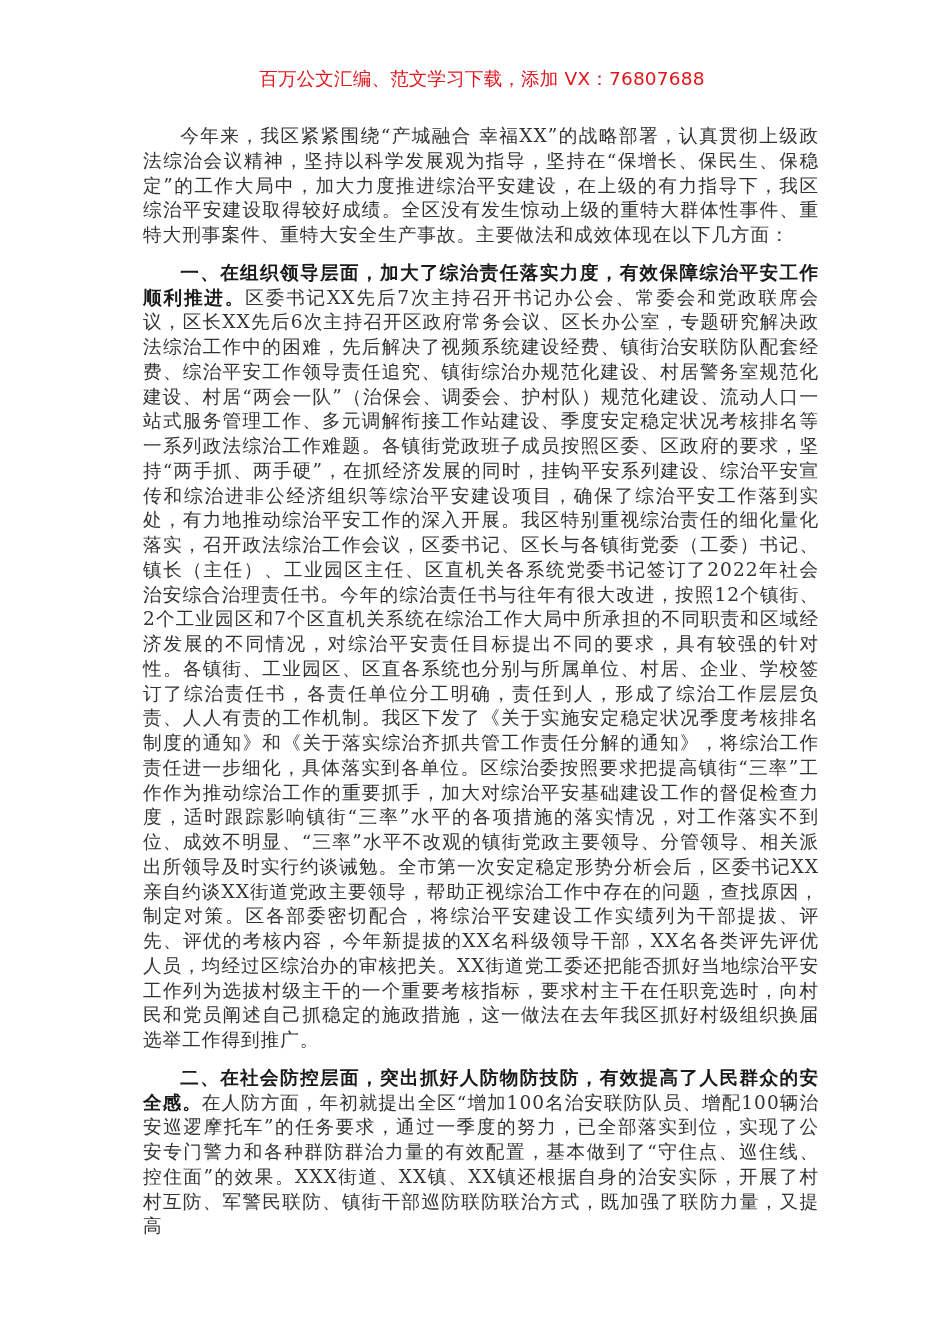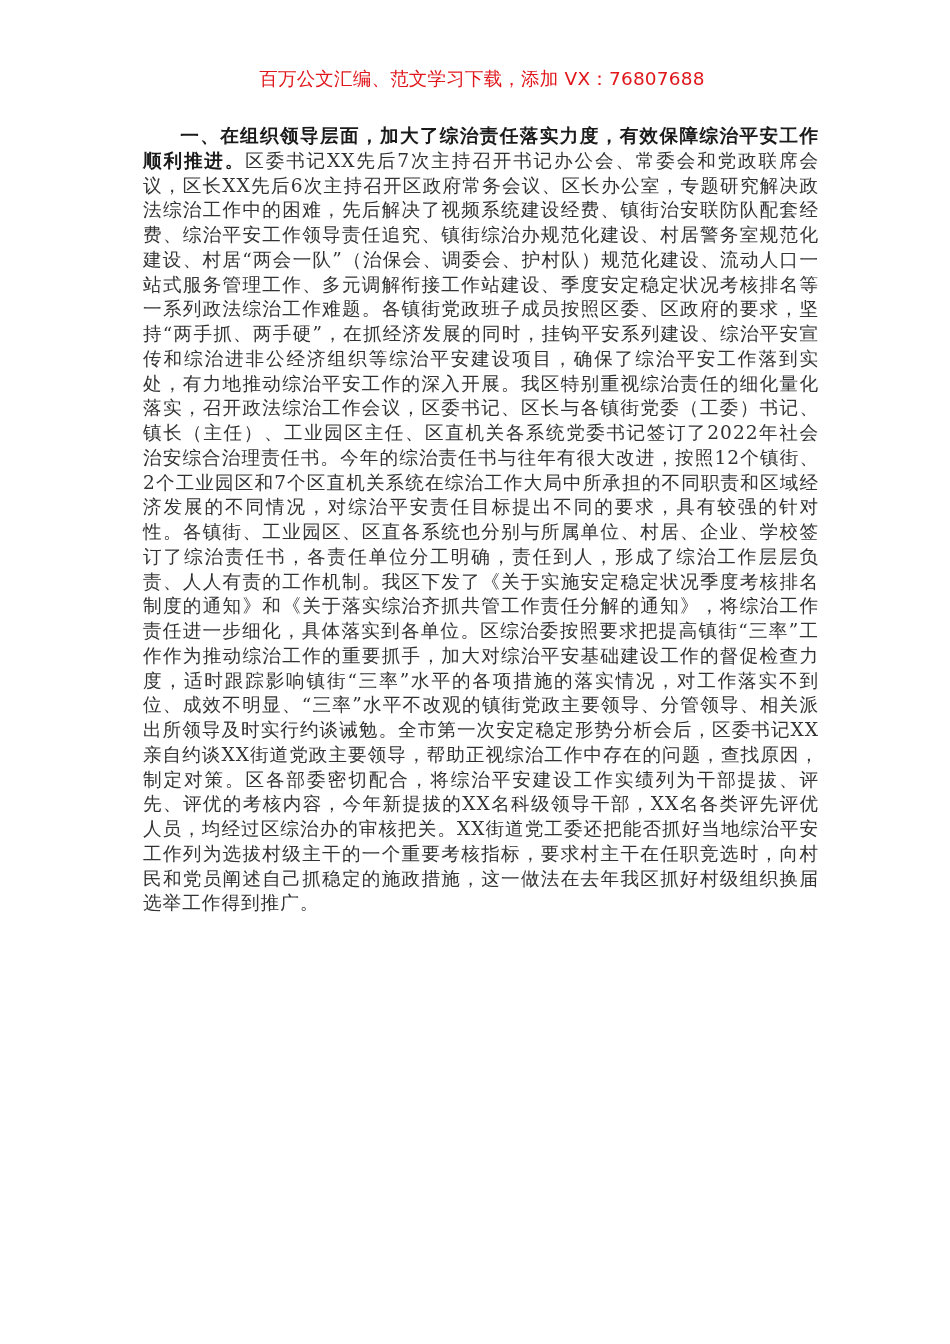--- a/index.html
+++ b/index.html
@@ -4,23 +4,25 @@
 <style>
   html, body { margin:0; padding:0; background:#ffffff; }
   body { width:950px; height:1344px; position:relative; overflow:hidden;
          font-family: "DejaVu Serif", "Liberation Serif", serif; color:#222; }
   .header { position:absolute; top:66px; left:0; width:950px; text-align:center;
             font-family: "DejaVu Sans", "Liberation Sans", sans-serif;
             font-size:18.5px; color:#e0161b; letter-spacing:0.2px;padding-left:7px; }
   .doc { position:absolute; left:143px; top:124px; width:676px; }
   .para { margin:0; font-size:18.6px; line-height:24.75px; text-align:justify;
           text-indent:2em; letter-spacing:1.0px; color:#333; }
-  .para + .para { }
+  .para + .para { margin-top:13px; }
   .para b { font-weight:bold; color:#1a1a1a; }
 </style>
 </head>
 <body>
 
 <div class="header">百万公文汇编、范文学习下载，添加 VX：76807688</div>
 
 <div class="doc">
+  <p class="para"><span>今年来，我区紧紧围绕“产城融合 幸福XX”的战略部署，认真贯彻上级政法综治会议精神，坚持以科学发展观为指导，坚持在“保增长、保民生、保稳定”的工作大局中，加大力度推进综治平安建设，在上级的有力指导下，我区综治平安建设取得较好成绩。全区没有发生惊动上级的重特大群体性事件、重特大刑事案件、重特大安全生产事故。主要做法和成效体现在以下几方面：</span></p>
   <p class="para"><b>一、在组织领导层面，加大了综治责任落实力度，有效保障综治平安工作顺利推进。</b><span>区委书记XX先后7次主持召开书记办公会、常委会和党政联席会议，区长XX先后6次主持召开区政府常务会议、区长办公室，专题研究解决政法综治工作中的困难，先后解决了视频系统建设经费、镇街治安联防队配套经费、综治平安工作领导责任追究、镇街综治办规范化建设、村居警务室规范化建设、村居“两会一队”（治保会、调委会、护村队）规范化建设、流动人口一站式服务管理工作、多元调解衔接工作站建设、季度安定稳定状况考核排名等一系列政法综治工作难题。各镇街党政班子成员按照区委、区政府的要求，坚持“两手抓、两手硬”，在抓经济发展的同时，挂钩平安系列建设、综治平安宣传和综治进非公经济组织等综治平安建设项目，确保了综治平安工作落到实处，有力地推动综治平安工作的深入开展。我区特别重视综治责任的细化量化落实，召开政法综治工作会议，区委书记、区长与各镇街党委（工委）书记、镇长（主任）、工业园区主任、区直机关各系统党委书记签订了2022年社会治安综合治理责任书。今年的综治责任书与往年有很大改进，按照12个镇街、2个工业园区和7个区直机关系统在综治工作大局中所承担的不同职责和区域经济发展的不同情况，对综治平安责任目标提出不同的要求，具有较强的针对性。各镇街、工业园区、区直各系统也分别与所属单位、村居、企业、学校签订了综治责任书，各责任单位分工明确，责任到人，形成了综治工作层层负责、人人有责的工作机制。我区下发了《关于实施安定稳定状况季度考核排名制度的通知》和《关于落实综治齐抓共管工作责任分解的通知》，将综治工作责任进一步细化，具体落实到各单位。区综治委按照要求把提高镇街“三率”工作作为推动综治工作的重要抓手，加大对综治平安基础建设工作的督促检查力度，适时跟踪影响镇街“三率”水平的各项措施的落实情况，对工作落实不到位、成效不明显、“三率”水平不改观的镇街党政主要领导、分管领导、相关派出所领导及时实行约谈诫勉。全市第一次安定稳定形势分析会后，区委书记XX亲自约谈XX街道党政主要领导，帮助正视综治工作中存在的问题，查找原因，制定对策。区各部委密切配合，将综治平安建设工作实绩列为干部提拔、评先、评优的考核内容，今年新提拔的XX名科级领导干部，XX名各类评先评优人员，均经过区综治办的审核把关。XX街道党工委还把能否抓好当地综治平安工作列为选拔村级主干的一个重要考核指标，要求村主干在任职竞选时，向村民和党员阐述自己抓稳定的施政措施，这一做法在去年我区抓好村级组织换届选举工作得到推广。</span></p>
+  <p class="para"><b>二、在社会防控层面，突出抓好人防物防技防，有效提高了人民群众的安全感。</b><span>在人防方面，年初就提出全区“增加100名治安联防队员、增配100辆治安巡逻摩托车”的任务要求，通过一季度的努力，已全部落实到位，实现了公安专门警力和各种群防群治力量的有效配置，基本做到了“守住点、巡住线、控住面”的效果。XXX街道、XX镇、XX镇还根据自身的治安实际，开展了村村互防、军警民联防、镇街干部巡防联防联治方式，既加强了联防力量，又提高</span></p>
 </div>
 
 </body></html>

